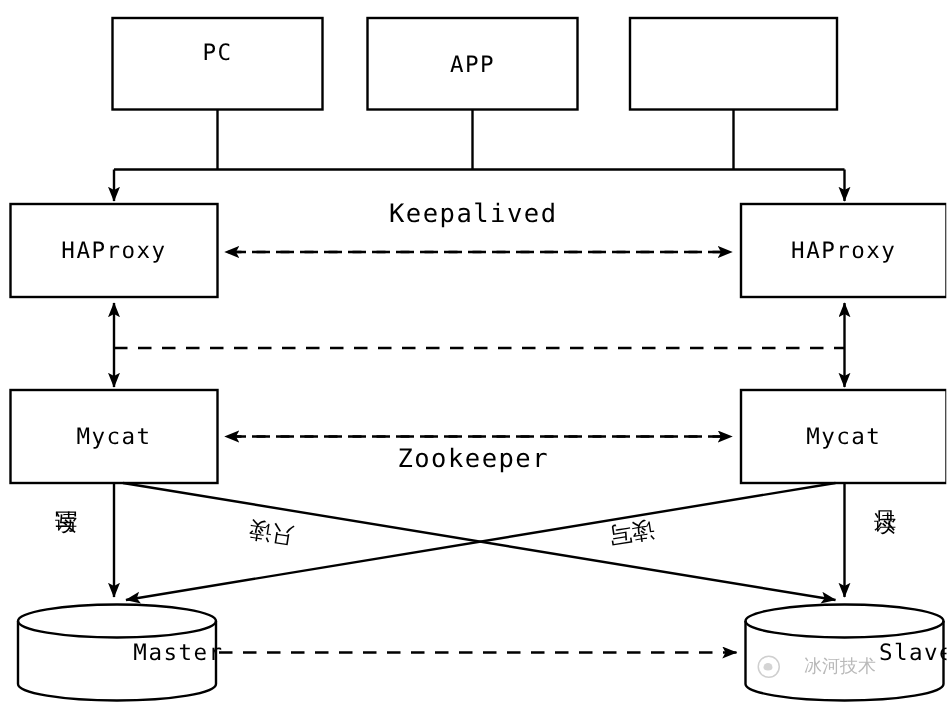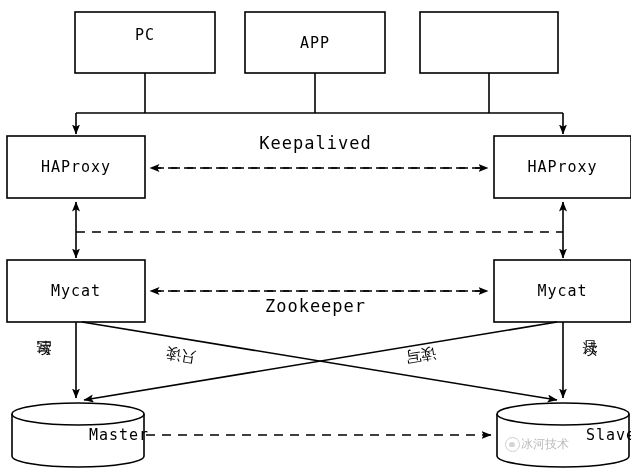--- a/index.html
+++ b/index.html
@@ -29,21 +29,21 @@
   }
   .vert-cjk{
     writing-mode:vertical-rl;text-orientation:upright;
     line-height:1.08;letter-spacing:1px;
   }
   .rot180{transform:rotate(180deg);transform-origin:center center;}
   .watermark{
     position:absolute;
     font-family:"DejaVu Sans","Liberation Sans",sans-serif;
     font-size:12px;color:#b9b9b9;white-space:nowrap;
-    display:flex;align-items:center;gap:1px;
+    display:flex;align-items:center;gap:16px;
   }
   .wm-logo{
     display:inline-block;width:13px;height:13px;border-radius:50%;
     border:1px solid #cfcfcf;position:relative;
   }
   .wm-logo::after{
     content:"";position:absolute;left:3px;top:4px;
     width:6px;height:5px;border-radius:50% 50% 50% 50%/60% 60% 40% 40%;
     background:#d4d4d4;
   }

